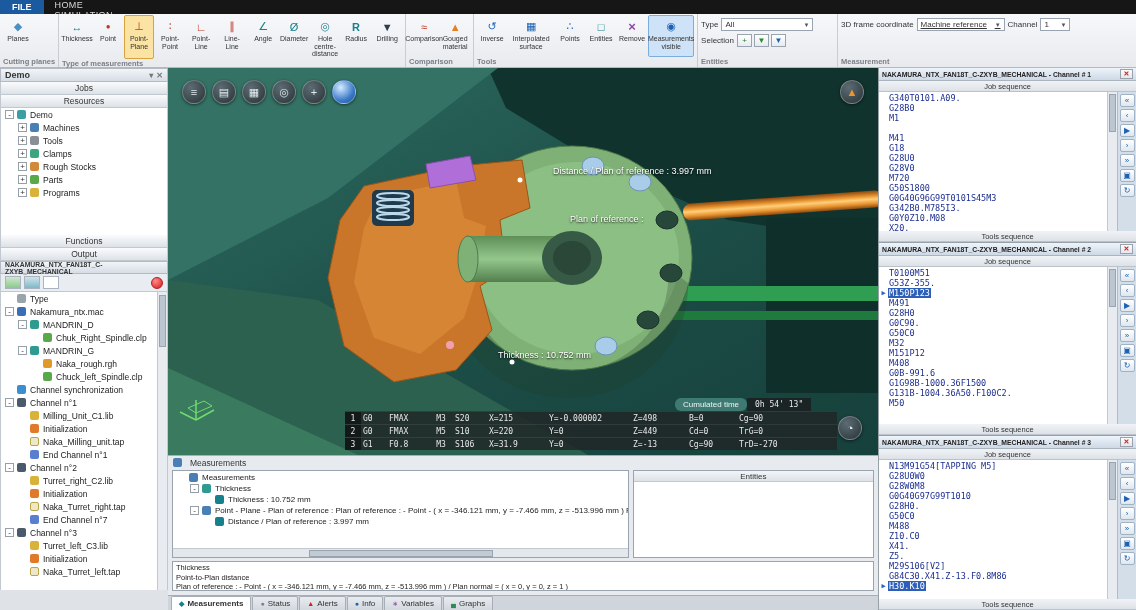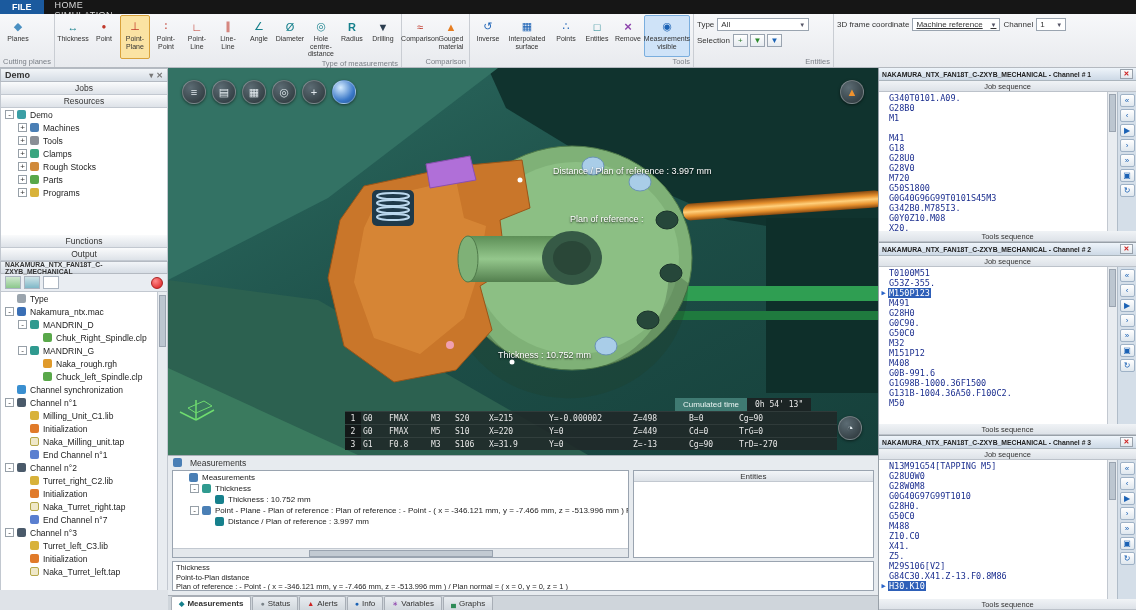--- a/index.html
+++ b/index.html
@@ -9,21 +9,21 @@
   
   #menubar { position:absolute; left:0; top:0; width:1136px; height:14px; background:#161616; display:flex; align-items:stretch; font-size:9px; color:#d8d8d8; }
   .mfile { background:#1b5a9e; color:#fff; padding:0 12px; display:flex; align-items:center; font-weight:bold; }
   .mtab { padding:0 11px; display:flex; align-items:center; letter-spacing:.4px; }
   .mtab.active { background:#46525c; color:#fff; }
 
   
   #ribbon { position:absolute; left:0; top:14px; width:1136px; height:54px; background:linear-gradient(#f7f8fa,#e8eaee); border-bottom:1px solid #b4b9c0; display:flex; }
   .rgroup { display:flex; flex-direction:column; border-right:1px solid #c9cdd3; padding:1px 3px 0; }
   .rgc { flex:1; display:flex; align-items:stretch; gap:1px; }
-  .rcap { height:10px; line-height:10px; text-align:right; color:#7a7f86; font-size:7.5px; }
+  .rcap { height:10px; line-height:10px; text-align:left; color:#7a7f86; font-size:7.5px;font-weight:bold; }
   .rbtn { width:30px; display:flex; flex-direction:column; align-items:center; padding-top:2px; border:1px solid transparent; border-radius:2px; color:#333; text-align:center; cursor:default; }
   .rbtn .ricon { height:17px; display:flex; align-items:center; justify-content:center; font-size:11px; }
   .rbtn .rlabel { font-size:7px; line-height:7.5px; }
   .rbtn.sel { background:#fbe3a3; border-color:#d9a23c; }
   .rbtn.selblue { background:#cfe3f8; border-color:#7aaede; }
   .rbtn.wide { width:46px; }
   .i-planes::before{content:"◆";color:#4a90c2} .i-comparison::before{content:"≈";color:#c0392b}
   .i-gouged::before{content:"▲";color:#e67e22} .i-thickness::before{content:"↔";color:#16808c}
   .i-point::before{content:"●";color:#c0392b;font-size:8px} .i-point-plane::before{content:"⊥";color:#c0392b}
   .i-point-point::before{content:"∶";color:#c0392b} .i-point-line::before{content:"∟";color:#c0392b}
@@ -69,26 +69,26 @@
   
   #viewport { position:absolute; left:168px; top:68px; width:710px; height:387px; overflow:hidden; background:#1d4a44; }
   .vbtn { position:absolute; width:24px; height:24px; border-radius:50%; background:radial-gradient(circle at 35% 30%,#5c6c74,#283236); border:1px solid rgba(255,255,255,.28); color:#e2eaee; display:flex; align-items:center; justify-content:center; font-size:11px; box-shadow:0 1px 3px rgba(0,0,0,.55); }
   .vbtn.sphere { background:radial-gradient(circle at 35% 30%,#d5ecff,#3a78c8 62%,#1c4f8c); }
   .vbtn.warn { color:#f0922e; }
   .ann { position:absolute; color:#fff; font-size:9px; text-shadow:0 1px 2px rgba(0,0,0,.9); white-space:nowrap; }
 
   
   #stwrap { position:absolute; left:177px; top:330px; font-family:"DejaVu Sans Mono", monospace; font-size:8px; color:#e8e8e8; }
   .sthead { display:flex; height:13px; line-height:13px; margin-left:330px; }
-  .sthead .cum { background:#3f7a72; padding:0 8px; font-family:"Liberation Sans",sans-serif; font-size:8px; color:#eaf4f2; }
+  .sthead .cum { background:#3f7a72; padding:0 8px; font-family:"Liberation Sans",sans-serif; font-size:8px; color:#eaf4f2;border-radius:6px; }
   .sthead .cumval { background:rgba(28,34,34,.92); padding:0 8px; }
   .strow { display:flex; height:13px; line-height:13px; background:rgba(32,40,40,.88); border-top:1px solid rgba(255,255,255,.08); }
   .sc { padding:0 2px; overflow:hidden; white-space:nowrap; flex:none; }
   .strow .sc:nth-child(1){width:16px;text-align:center;background:rgba(18,24,24,.92);}
-  .strow .sc:nth-child(2){width:26px;} .strow .sc:nth-child(3){width:42px;} .strow .sc:nth-child(4){width:24px;}
+  .strow .sc:nth-child(2){width:26px;} .strow .sc:nth-child(3){width:42px;} .strow .sc:nth-child(4){width:24px;text-align:center;}
   .strow .sc:nth-child(5){width:34px;} .strow .sc:nth-child(6){width:60px;} .strow .sc:nth-child(7){width:84px;}
   .strow .sc:nth-child(8){width:56px;} .strow .sc:nth-child(9){width:50px;} .strow .sc:nth-child(10){width:62px;}
   .strow .sc:nth-child(11){width:38px;text-align:center;background:#3f7a72;margin-top:31px;}
 
   
   #mpanel { position:absolute; left:168px; top:455px; width:710px; height:140px; background:#e7ebef; border-top:1px solid #a8aeb6; }
   .mp-header { height:13px; display:flex; align-items:center; gap:4px; padding:0 5px; font-size:8.5px; color:#333; }
   .mp-body { position:absolute; top:14px; left:4px; right:4px; height:88px; display:flex; gap:4px; }
   .mp-tree { flex:1.9; background:#fff; border:1px solid #9aa4b0; position:relative; overflow:hidden; padding-top:1px; }
   .mp-tree .titem { height:11px; font-size:8px; }
@@ -273,20 +273,21 @@
             <span>Machine reference</span>
               <span class="arr">▼</span>
           </div>
           <span>Channel</span>
           <div class="combo" style="width:30px;min-width:30px;">
             <span>1</span>
               <span class="arr">▼</span>
           </div>
         </div>
       </div>
+      <div class="rcap">Measurement</div>
     </div>
   </div>
 
   <div id="leftcol">
     <div class="ptitle">
       <span>Demo</span>
       <span><span class="ptico">▾</span><span class="ptico">✕</span></span>
     </div>
     <div class="bar">Jobs</div>
     <div class="bar">Resources</div>

